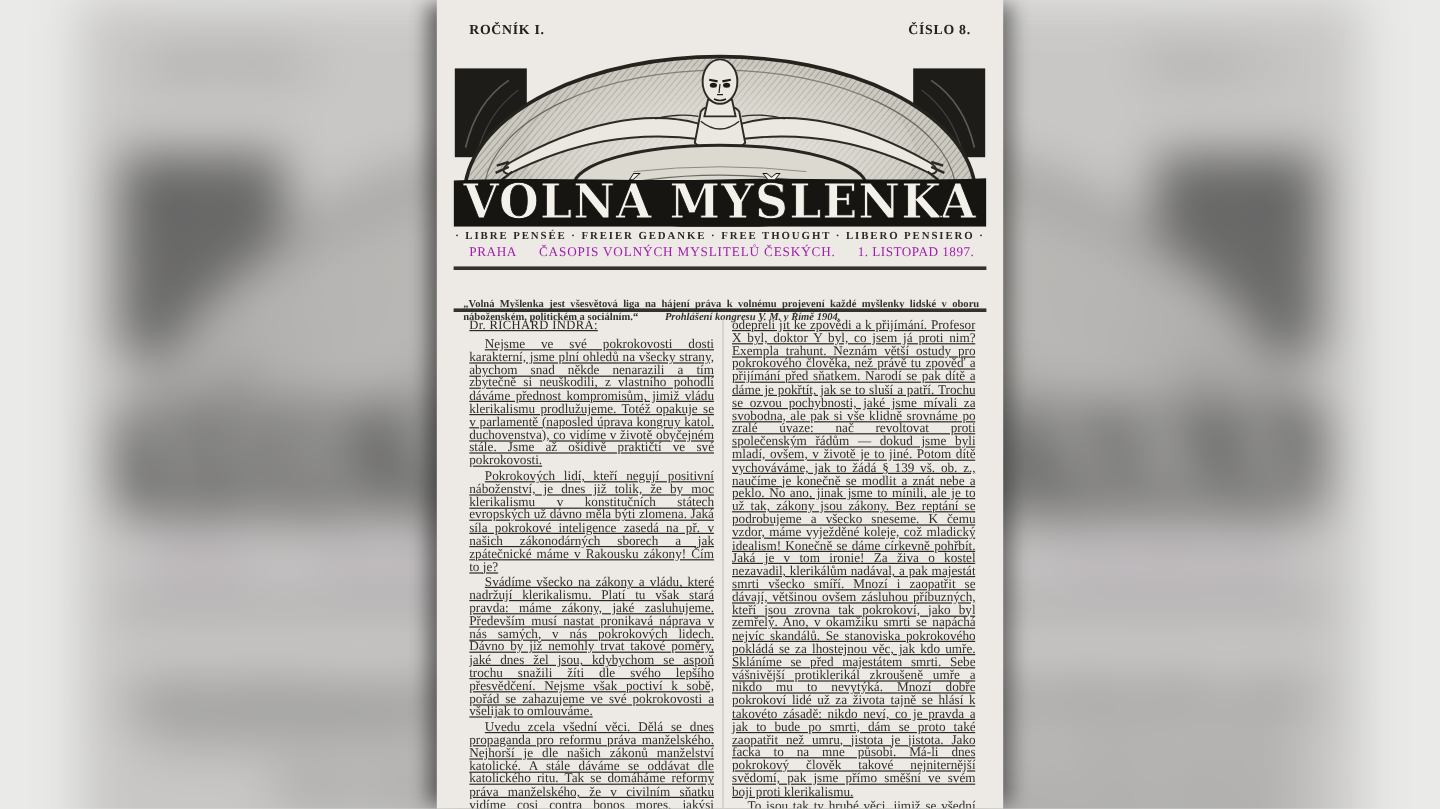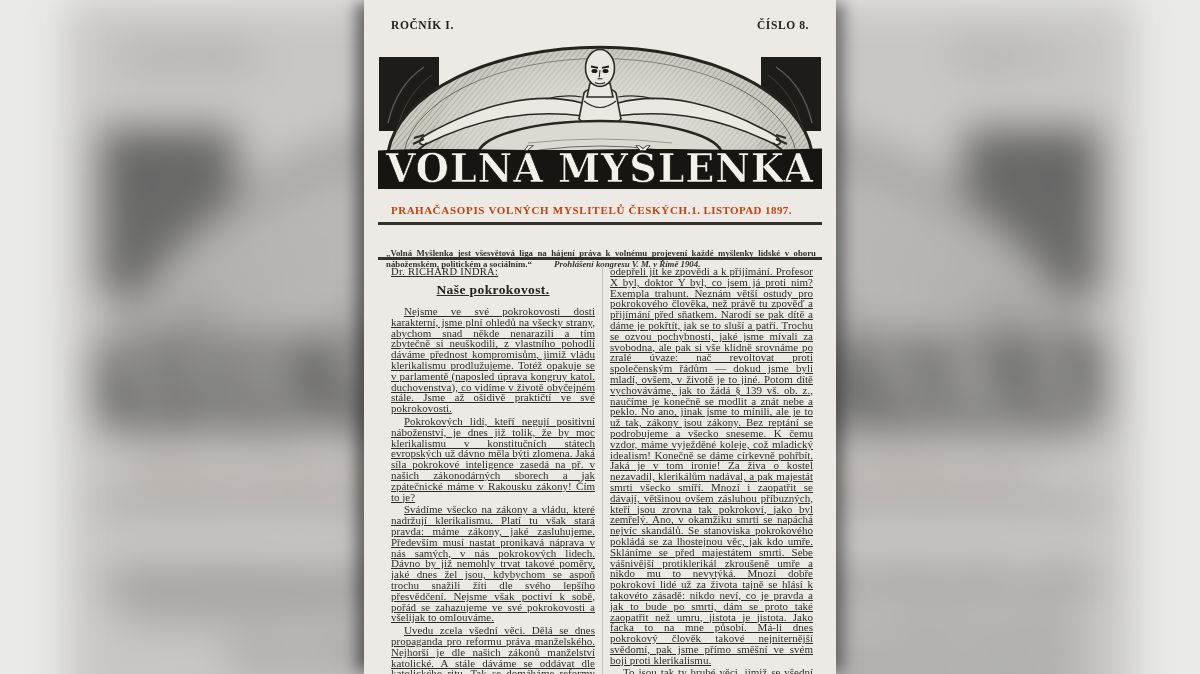--- a/index.html
+++ b/index.html
@@ -24,22 +24,22 @@
   }
 
   .issue-row { position:absolute; top:19px; left:27px; right:27px; display:flex; justify-content:space-between;
     font-size:11.5px; font-weight:bold; letter-spacing:.6px; color:#23221e;text-align:right; }
 
   .masthead-art { position:absolute; top:31px; left:14px; width:444px; height:158px; }
 
   .languages { position:absolute; top:191px; left:0; right:0; text-align:center;
     font-size:9px; font-weight:bold; letter-spacing:1.6px; color:#2a2925; white-space:nowrap; }
 
-  .praha-row { position:absolute; top:204px; left:27px; right:24px; display:flex; justify-content:flex-start;
-    align-items:baseline; font-weight:bold; color:#c2410c; }
+  .praha-row { position:absolute; top:204px; left:27px; right:24px; display:flex; justify-content:space-between;
+    align-items:baseline; font-weight:normal; color:#a21caf; }
   .praha-row .city { font-size:11px; letter-spacing:.5px; }
   .praha-row .subtitle { font-size:11px; letter-spacing:.7px; }
   .praha-row .date { font-size:11px; letter-spacing:.4px; }
 
   .rule { position:absolute; left:14px; right:14px; height:3px; background:#33322c; }
   .rule.r1 { top:222px; }
   .rule.r2 { top:257px; }
 
   .motto { position:absolute; top:228px; left:22px; right:20px; font-size:8.8px; line-height:11px;
     font-weight:bold; text-align:justify; color:#33322c;margin-top:20px; }
@@ -209,40 +209,40 @@
       <ellipse cx="222" cy="124" rx="122" ry="34" fill="#dcd9d1" stroke="#26251f" stroke-width="2.5"></ellipse>
       <path d="M 104 130 Q 222 100 340 130" fill="none" stroke="#6b6960" stroke-width="1"></path>
       <path d="M 112 140 Q 222 114 332 140" fill="none" stroke="#6b6960" stroke-width="1"></path>
       <path d="M 150 112 Q 222 104 294 112" fill="none" stroke="#8a877e" stroke-width="0.8"></path>
     </g>
 
     <path d="M 0 119.5 C 70 116 150 120.5 222 118.5 C 294 116.5 370 120.5 444 117.5 L 444 158 L 0 158 Z" fill="#161511"></path>
     <text id="masthead-title" x="222" y="150.5" text-anchor="middle" textLength="428" lengthAdjust="spacingAndGlyphs" font-family="DejaVu Serif, Liberation Serif, serif" font-size="40" font-weight="bold" fill="#f3f1ea" stroke="#12110f" stroke-width="0.7" letter-spacing="1">VOLNÁ MYŠLENKA</text>
   </svg>
 
+  <div class="languages">· LIBRE PENSÉE · FREIER GEDANKE · FREE THOUGHT · LIBERO PENSIERO ·</div>
 
   <div class="praha-row">
     <span class="city">PRAHA</span>
     <span class="subtitle">ČASOPIS VOLNÝCH MYSLITELŮ ČESKÝCH.</span>
     <span class="date">1. LISTOPAD 1897.</span>
   </div>
 
   <div class="rule r1"></div>
 
   <div class="motto">
     <span>„Volná Myšlenka jest všesvětová liga na hájení práva k volnému projevení každé myšlenky lidské v oboru náboženském, politickém a sociálním.“</span>
     <span class="attr">Prohlášení kongresu V. M. v Římě 1904.</span>
   </div>
 
   <div class="rule r2"></div>
 
   <div class="columns">
     <div class="col col-left">
       <div class="article-author">Dr. RICHARD INDRA:</div>
-      <div class="article-title">Naše pokrokovost.</div>
       <p>Nejsme ve své pokrokovosti dosti karakterní, jsme plní ohledů na všecky strany, abychom snad někde nenarazili a tím zbytečně si neuškodili, z vlastního pohodlí dáváme přednost kompromisům, jimiž vládu klerikalismu prodlužujeme. Totéž opakuje se v parlamentě (naposled úprava kongruy katol. duchovenstva), co vidíme v životě obyčejném stále. Jsme až ošidivě praktičtí ve své pokrokovosti.</p>
       <p>Pokrokových lidí, kteří negují positivní náboženství, je dnes již tolik, že by moc klerikalismu v konstitučních státech evropských už dávno měla býti zlomena. Jaká síla pokrokové inteligence zasedá na př. v našich zákonodárných sborech a jak zpátečnické máme v Rakousku zákony! Čím to je?</p>
       <p>Svádíme všecko na zákony a vládu, které nadržují klerikalismu. Platí tu však stará pravda: máme zákony, jaké zasluhujeme. Především musí nastat pronikavá náprava v nás samých, v nás pokrokových lidech. Dávno by již nemohly trvat takové poměry, jaké dnes žel jsou, kdybychom se aspoň trochu snažili žíti dle svého lepšího přesvědčení. Nejsme však poctiví k sobě, pořád se zahazujeme ve své pokrokovosti a všelijak to omlouváme.</p>
       <p>Uvedu zcela všední věci. Dělá se dnes propaganda pro reformu práva manželského. Nejhorší je dle našich zákonů manželství katolické. A stále dáváme se oddávat dle katolického ritu. Tak se domáháme reformy práva manželského, že v civilním sňatku vidíme cosi contra bonos mores, jakýsi hanlivý, stigmatisující akt, který se nesluší pro člověka ze spořádané rodiny. Ani tolik zmužilosti nemáme, abychom</p>
     </div>
     <div class="col col-right">
       <p class="cont">odepřeli jít ke zpovědi a k přijímání. Profesor X byl, doktor Y byl, co jsem já proti nim? Exempla trahunt. Neznám větší ostudy pro pokrokového člověka, než právě tu zpověď a přijímání před sňatkem. Narodí se pak dítě a dáme je pokřtít, jak se to sluší a patří. Trochu se ozvou pochybnosti, jaké jsme mívali za svobodna, ale pak si vše klidně srovnáme po zralé úvaze: nač revoltovat proti společenským řádům — dokud jsme byli mladí, ovšem, v životě je to jiné. Potom dítě vychováváme, jak to žádá § 139 vš. ob. z., naučíme je konečně se modlit a znát nebe a peklo. No ano, jinak jsme to mínili, ale je to už tak, zákony jsou zákony. Bez reptání se podrobujeme a všecko sneseme. K čemu vzdor, máme vyježděné koleje, což mladický idealism! Konečně se dáme církevně pohřbít. Jaká je v tom ironie! Za živa o kostel nezavadil, klerikálům nadával, a pak majestát smrti všecko smíří. Mnozí i zaopatřit se dávají, většinou ovšem zásluhou příbuzných, kteří jsou zrovna tak pokrokoví, jako byl zemřelý. Ano, v okamžiku smrti se napáchá nejvíc skandálů. Se stanoviska pokrokového pokládá se za lhostejnou věc, jak kdo umře. Skláníme se před majestátem smrti. Sebe vášnivější protiklerikál zkroušeně umře a nikdo mu to nevytýká. Mnozí dobře pokrokoví lidé už za života tajně se hlásí k takovéto zásadě: nikdo neví, co je pravda a jak to bude po smrti, dám se proto také zaopatřit než umru, jistota je jistota. Jako facka to na mne působí. Má-li dnes pokrokový člověk takové nejniternější svědomí, pak jsme přímo směšní ve svém boji proti klerikalismu.</p>
       <p>To jsou tak ty hrubé věci, jimiž se všední život jenom hemží. Pořád se kompromitujeme na všecky strany až hanba. Že se nevystoupí z církve, odůvodní se tak, že je to pouhá formalita. Při tom se však platí kostelní přirážka.</p>
     </div>
   </div>

